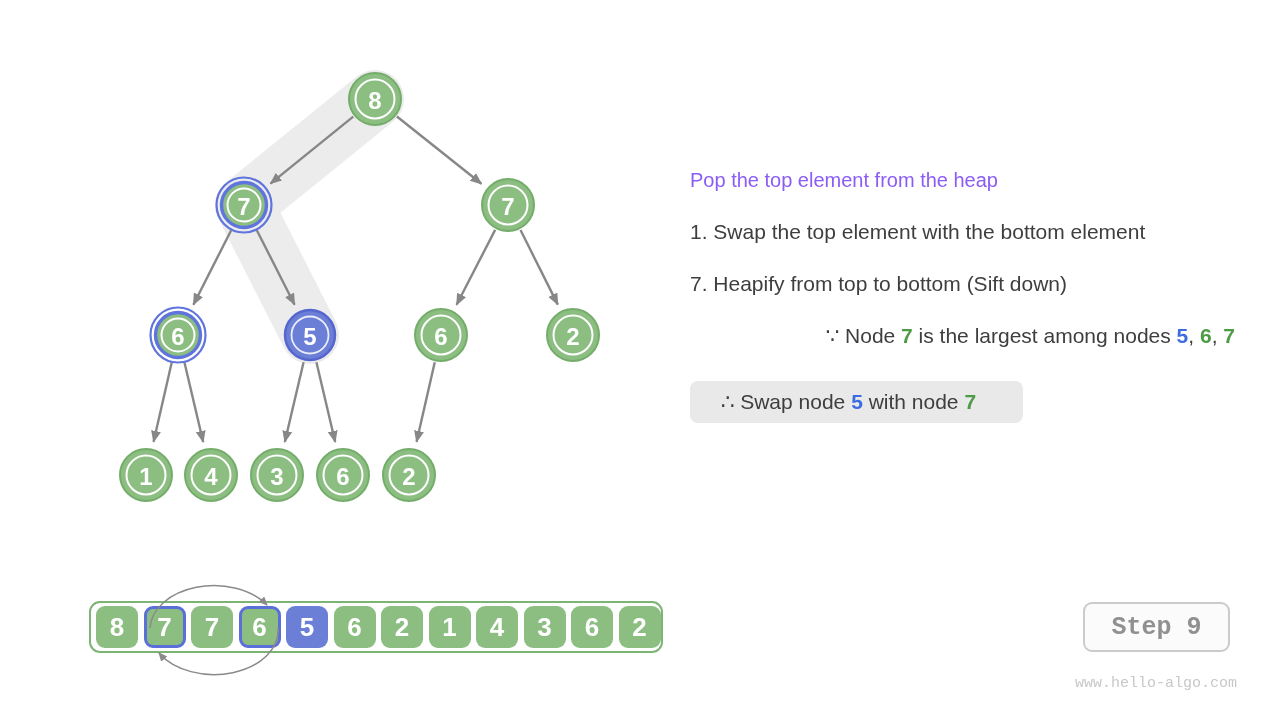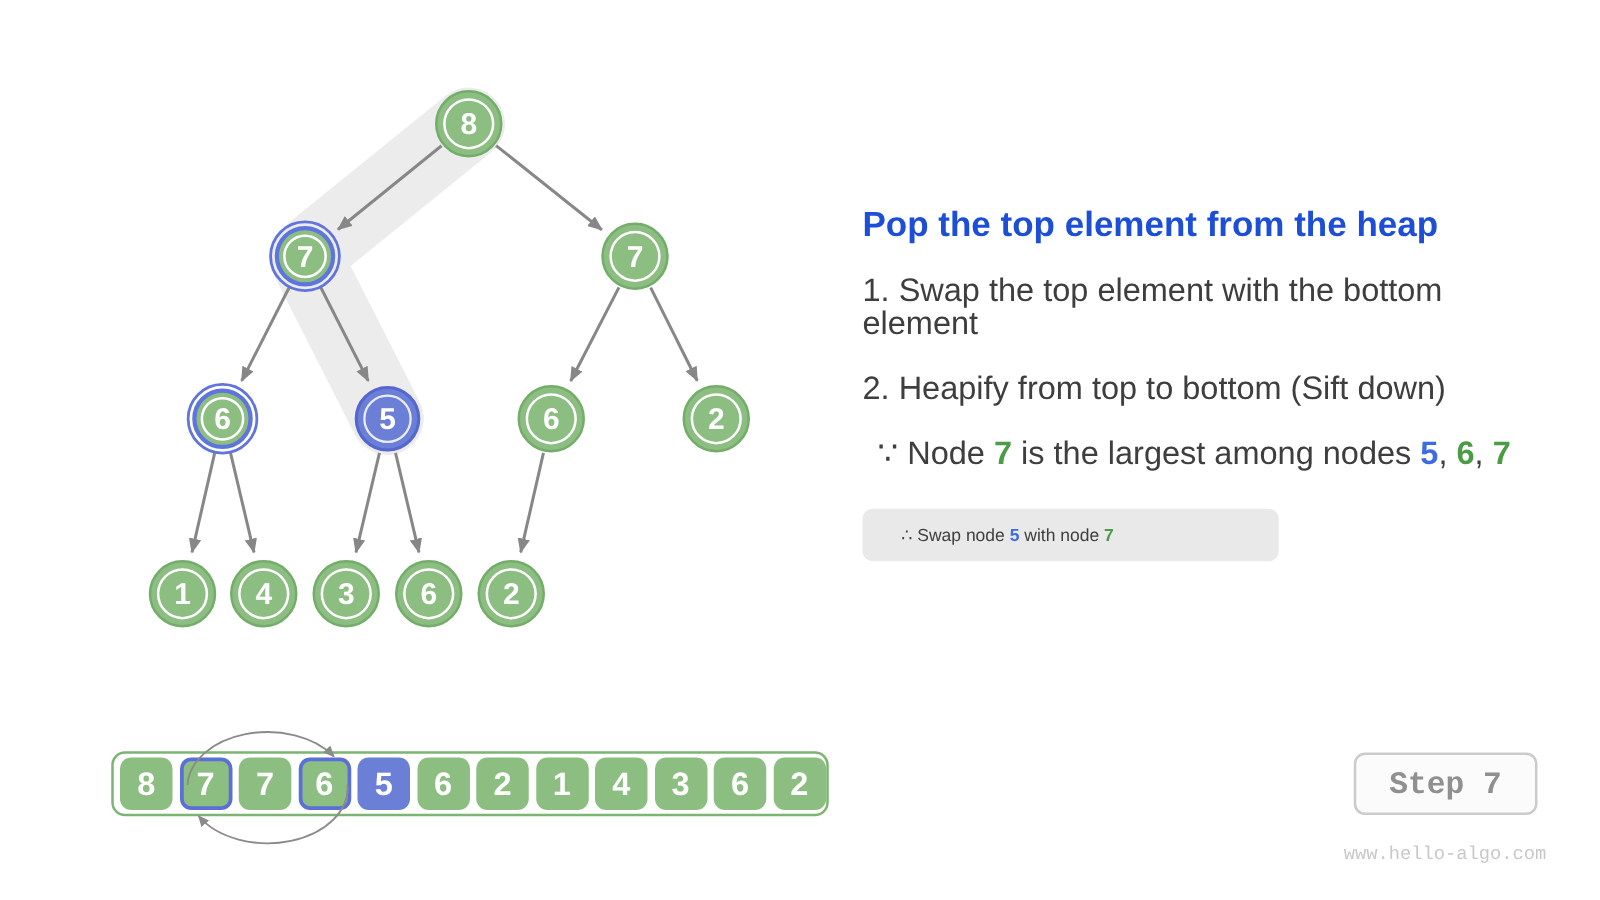--- a/index.html
+++ b/index.html
@@ -12,25 +12,25 @@
   .array-box{position:absolute;left:89px;top:601px;width:574px;height:52px;z-index:1;
              border:2px solid #7CB573;border-radius:11px;background:#ffffff;box-sizing:border-box;}
   .cell{position:absolute;top:3px;width:42px;height:42px;border-radius:9px;box-sizing:border-box;
         display:flex;align-items:center;justify-content:center;
         background:#8CBE82;color:#fff;font-size:26px;font-weight:bold;}
   .cell.ring{border:3px solid #5B6FD8;}
   .cell.blue{background:#6B7FD6;}
 
   
   .panel{position:absolute;left:690px;top:165px;width:545px;color:#3E3E3E;}
-  .panel .title{font-size:28px;font-weight:bold;color:#1d4ed8;line-height:30px;margin:0 0 24px 0;}
-  .panel .line{font-size:26px;line-height:26px;margin:0 0 26px 0;}
-  .panel .because{margin-left:12px;margin-bottom:7px;}
+  .panel .title{font-size:20px;font-weight:normal;color:#8b5cf6;line-height:30px;margin:0 0 24px 0;}
+  .panel .line{font-size:21px;line-height:26px;margin:0 0 26px 0;}
+  .panel .because{margin-left:12px;margin-bottom:7px;text-align:right;}
   .pill{background:#E9E9E9;border-radius:8px;width:333px;height:42px;line-height:42px;
-        padding-left:31px;box-sizing:border-box;font-size:14px;margin-top:32px;}
+        padding-left:31px;box-sizing:border-box;font-size:21px;margin-top:32px;}
   .seg-dark{color:#3E3E3E;}
   .seg-green{color:#4C9B45;font-weight:bold;}
   .seg-blue{color:#3C6BE2;font-weight:bold;}
 
   
   .step-btn{position:absolute;left:1083px;top:602px;width:147px;height:50px;box-sizing:border-box;
             border:2px solid #CBCBCB;border-radius:9px;background:#FBFBFB;
             display:flex;align-items:center;justify-content:center;
             font-family:"Liberation Mono","DejaVu Sans Mono",monospace;
             font-size:25px;font-weight:bold;color:#909090;cursor:pointer;}
@@ -149,22 +149,22 @@
       <div class="cell " style="left: 337.5px;">1</div>
       <div class="cell " style="left: 385px;">4</div>
       <div class="cell " style="left: 432.5px;">3</div>
       <div class="cell " style="left: 480px;">6</div>
       <div class="cell " style="left: 527.5px;">2</div>
     </div>
 
   <div class="panel">
     <div class="title">Pop the top element from the heap</div>
     <div class="line">1. Swap the top element with the bottom element</div>
-    <div class="line">2. Heapify from top to bottom (Sift down)</div>
+    <div class="line">7. Heapify from top to bottom (Sift down)</div>
     <div class="line because" id="because-line"><span class="seg-dark">∵ Node </span><span class="seg-green">7</span><span class="seg-dark"> is the largest among nodes </span><span class="seg-blue">5</span><span class="seg-dark">, </span><span class="seg-green">6</span><span class="seg-dark">, </span><span class="seg-green">7</span></div>
     <div class="pill">
       <span id="therefore-line"><span class="seg-dark">∴ Swap node </span><span class="seg-blue">5</span><span class="seg-dark"> with node </span><span class="seg-green">7</span></span>
     </div>
   </div>
 
-  <div class="step-btn">Step 7</div>
+  <div class="step-btn">Step 9</div>
   <div class="watermark">www.hello-algo.com</div>
 </div>
 
 </body></html>

